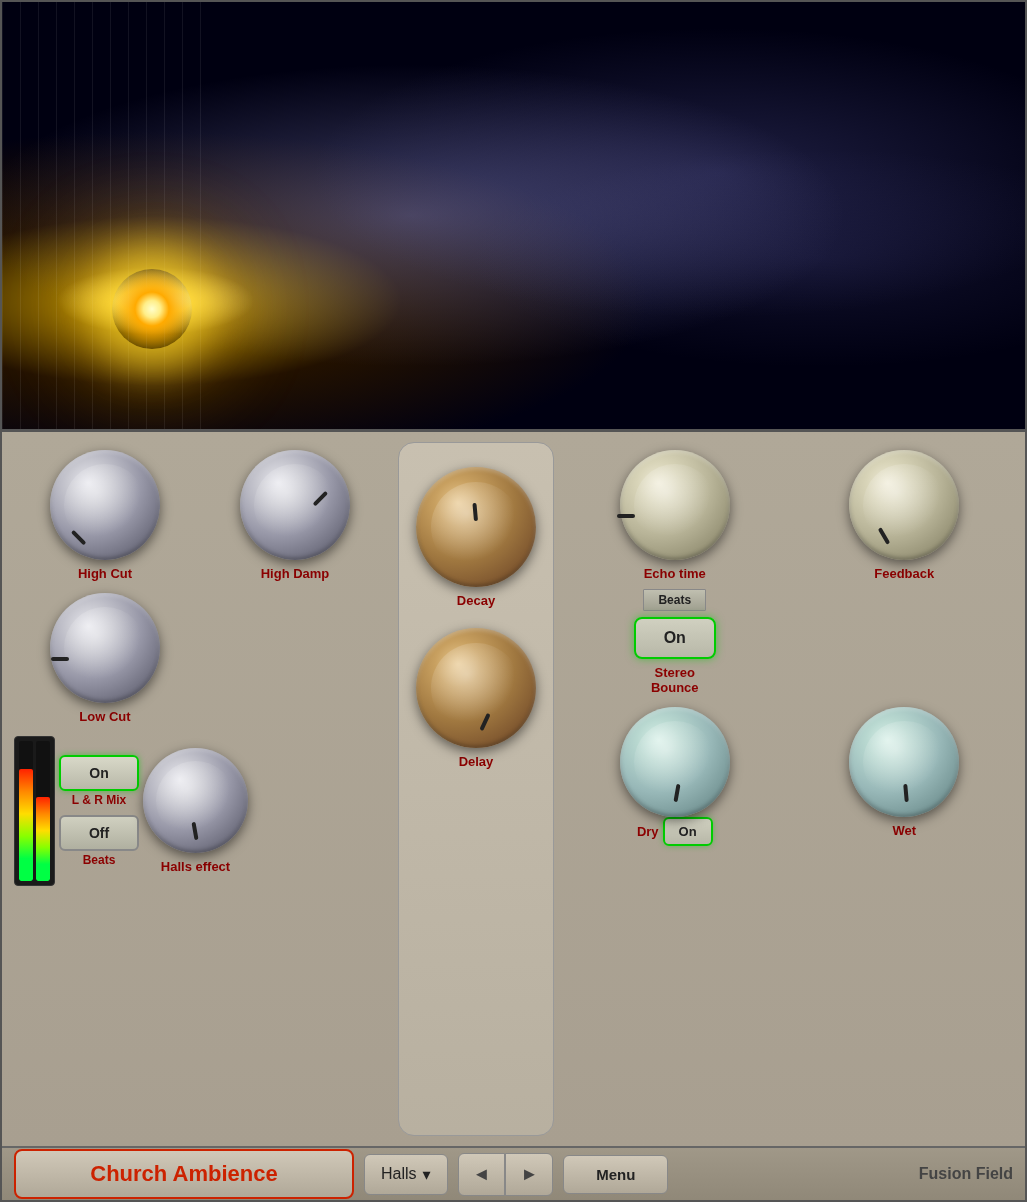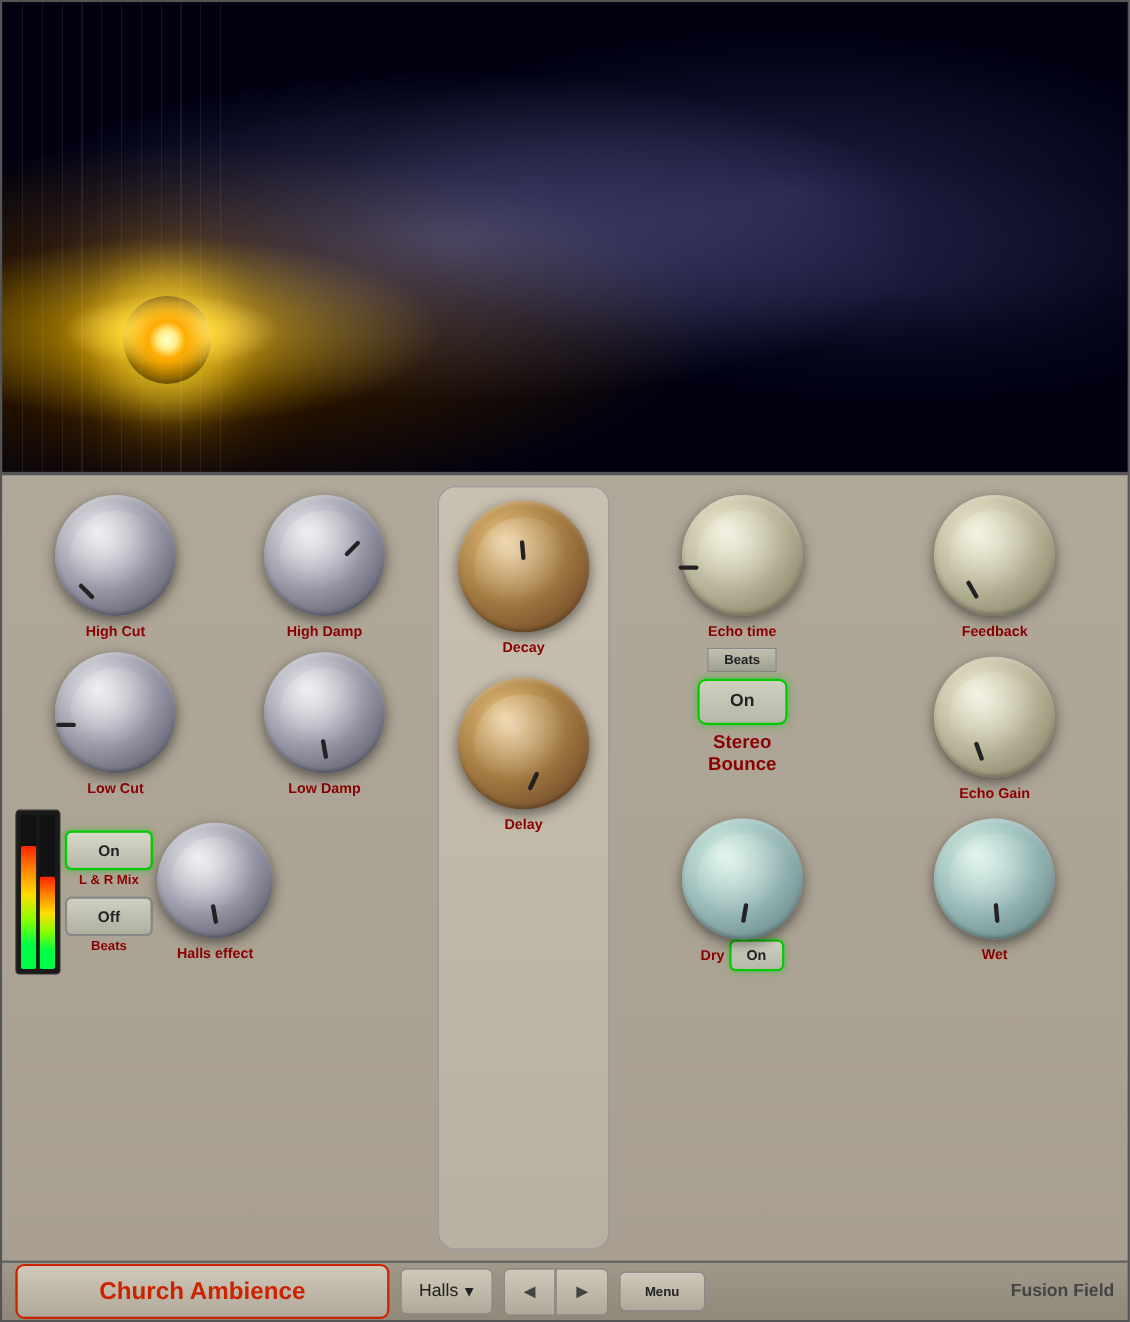--- a/index.html
+++ b/index.html
@@ -272,21 +272,21 @@
     .pitch-cell {
       display: flex;
       flex-direction: column;
       align-items: center;
     }
 
     
     .center-panel {
       background: linear-gradient(180deg, #c8c0b0 0%, #b8b0a0 100%);
       border-radius: 16px;
-      padding: 4px 8px;
+      padding: 16px 8px;
       display: flex;
       flex-direction: column;
       align-items: center;
       gap: 8px;
       width: 156px;
       border: 1px solid #999;
     }
 
     
     .right-panel {
@@ -332,21 +332,21 @@
       border: 2px solid #00cc00;
       background: linear-gradient(180deg, #d0d0c0 0%, #b8b8a8 100%);
       font-size: 16px;
       font-weight: bold;
       color: #222;
       cursor: pointer;
       box-shadow: 0 0 8px rgba(0,200,0,0.5);
     }
 
     .stereo-bounce-label {
-      font-size: 17px;
+      font-size: 13px;
       font-weight: bold;
       color: #8b0000;
       text-align: center;
     }
 
     
     .on-btn-small {
       padding: 5px 14px;
       border-radius: 6px;
       border: 2px solid #00cc00;
@@ -422,22 +422,22 @@
       color: #444;
     }
 
     .nav-btn:first-child { border-radius: 6px 0 0 6px; }
     .nav-btn:last-child { border-radius: 0 6px 6px 0; }
 
     .menu-btn {
       background: linear-gradient(180deg, #d0c8b8 0%, #b0a898 100%);
       border: 1px solid #888;
       border-radius: 6px;
-      padding: 10px 22px;
-      font-size: 12px;
+      padding: 10px 32px;
+      font-size: 15px;
       font-weight: bold;
       color: #222;
       cursor: pointer;
     }
 
     .brand-label {
       font-size: 16px;
       font-weight: bold;
       color: #444;
       margin-left: auto;
@@ -485,27 +485,20 @@
           </div>
 
           <div class="knob-cell">
             <div class="knob knob-silver">
               <div class="knob-inner"></div>
               <div class="knob-indicator ind-left"></div>
             </div>
             <span class="knob-label">Low Cut</span>
           </div>
 
-          <div class="knob-cell">
-            <div class="knob knob-silver">
-              <div class="knob-inner"></div>
-              <div class="knob-indicator ind-bottom-center"></div>
-            </div>
-            <span class="knob-label">Low Damp</span>
-          </div>
         </div>
 
         <div class="left-bottom-row">
 
           <div class="vu-meters">
             <div class="vu-bar-container vu-bar-left">
               <div class="vu-bar-fill"></div>
             </div>
             <div class="vu-bar-container vu-bar-right">
               <div class="vu-bar-fill"></div>
@@ -570,27 +563,20 @@
             </div>
             <span class="knob-label">Feedback</span>
           </div>
         </div>
 
         <div class="right-middle-row">
           <div style="display:flex;flex-direction:column;align-items:center;gap:6px;">
             <button class="beats-btn">Beats</button>
             <button class="on-btn-large">On</button>
             <span class="stereo-bounce-label">Stereo<br>Bounce</span>
-          </div>
-          <div class="knob-cell">
-            <div class="knob knob-cream">
-              <div class="knob-inner"></div>
-              <div class="knob-indicator" style="position:absolute;bottom:14%;left:35%;transform:rotate(-20deg);width:4px;height:18px;background:#222;border-radius:2px;"></div>
-            </div>
-            <span class="knob-label">Echo Gain</span>
           </div>
         </div>
 
         <div class="right-bottom-row">
           <div class="knob-cell">
             <div class="knob knob-teal">
               <div class="knob-inner"></div>
               <div class="knob-indicator" style="position:absolute;bottom:14%;left:50%;transform:rotate(10deg);width:4px;height:18px;background:#222;border-radius:2px;"></div>
             </div>
             <div class="dry-row">

